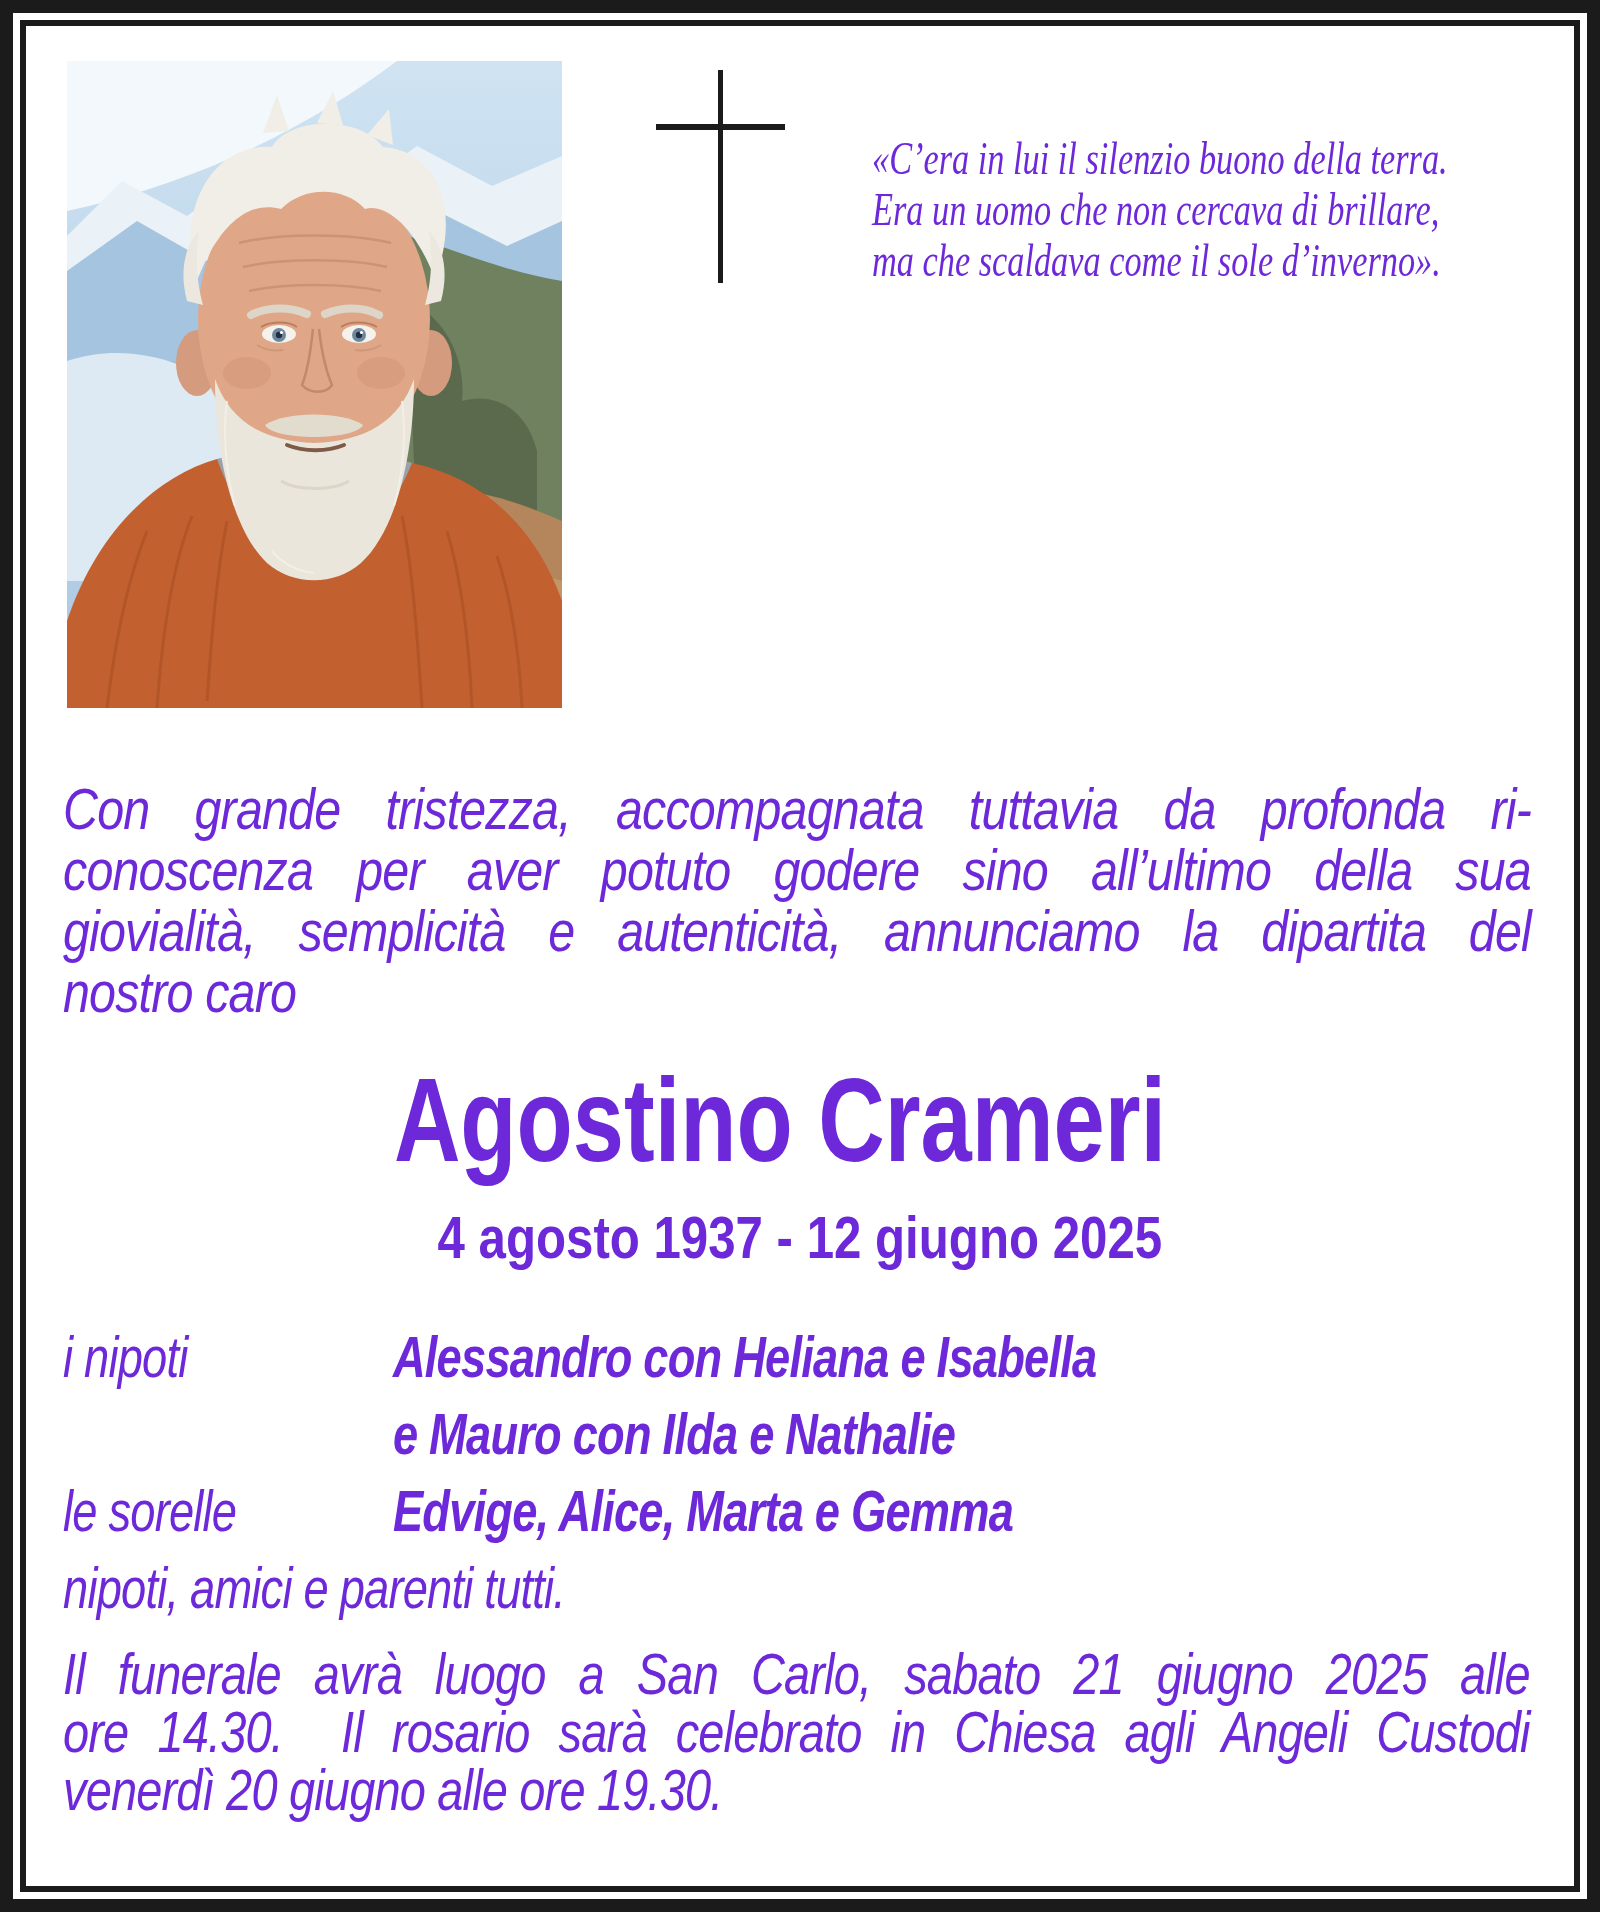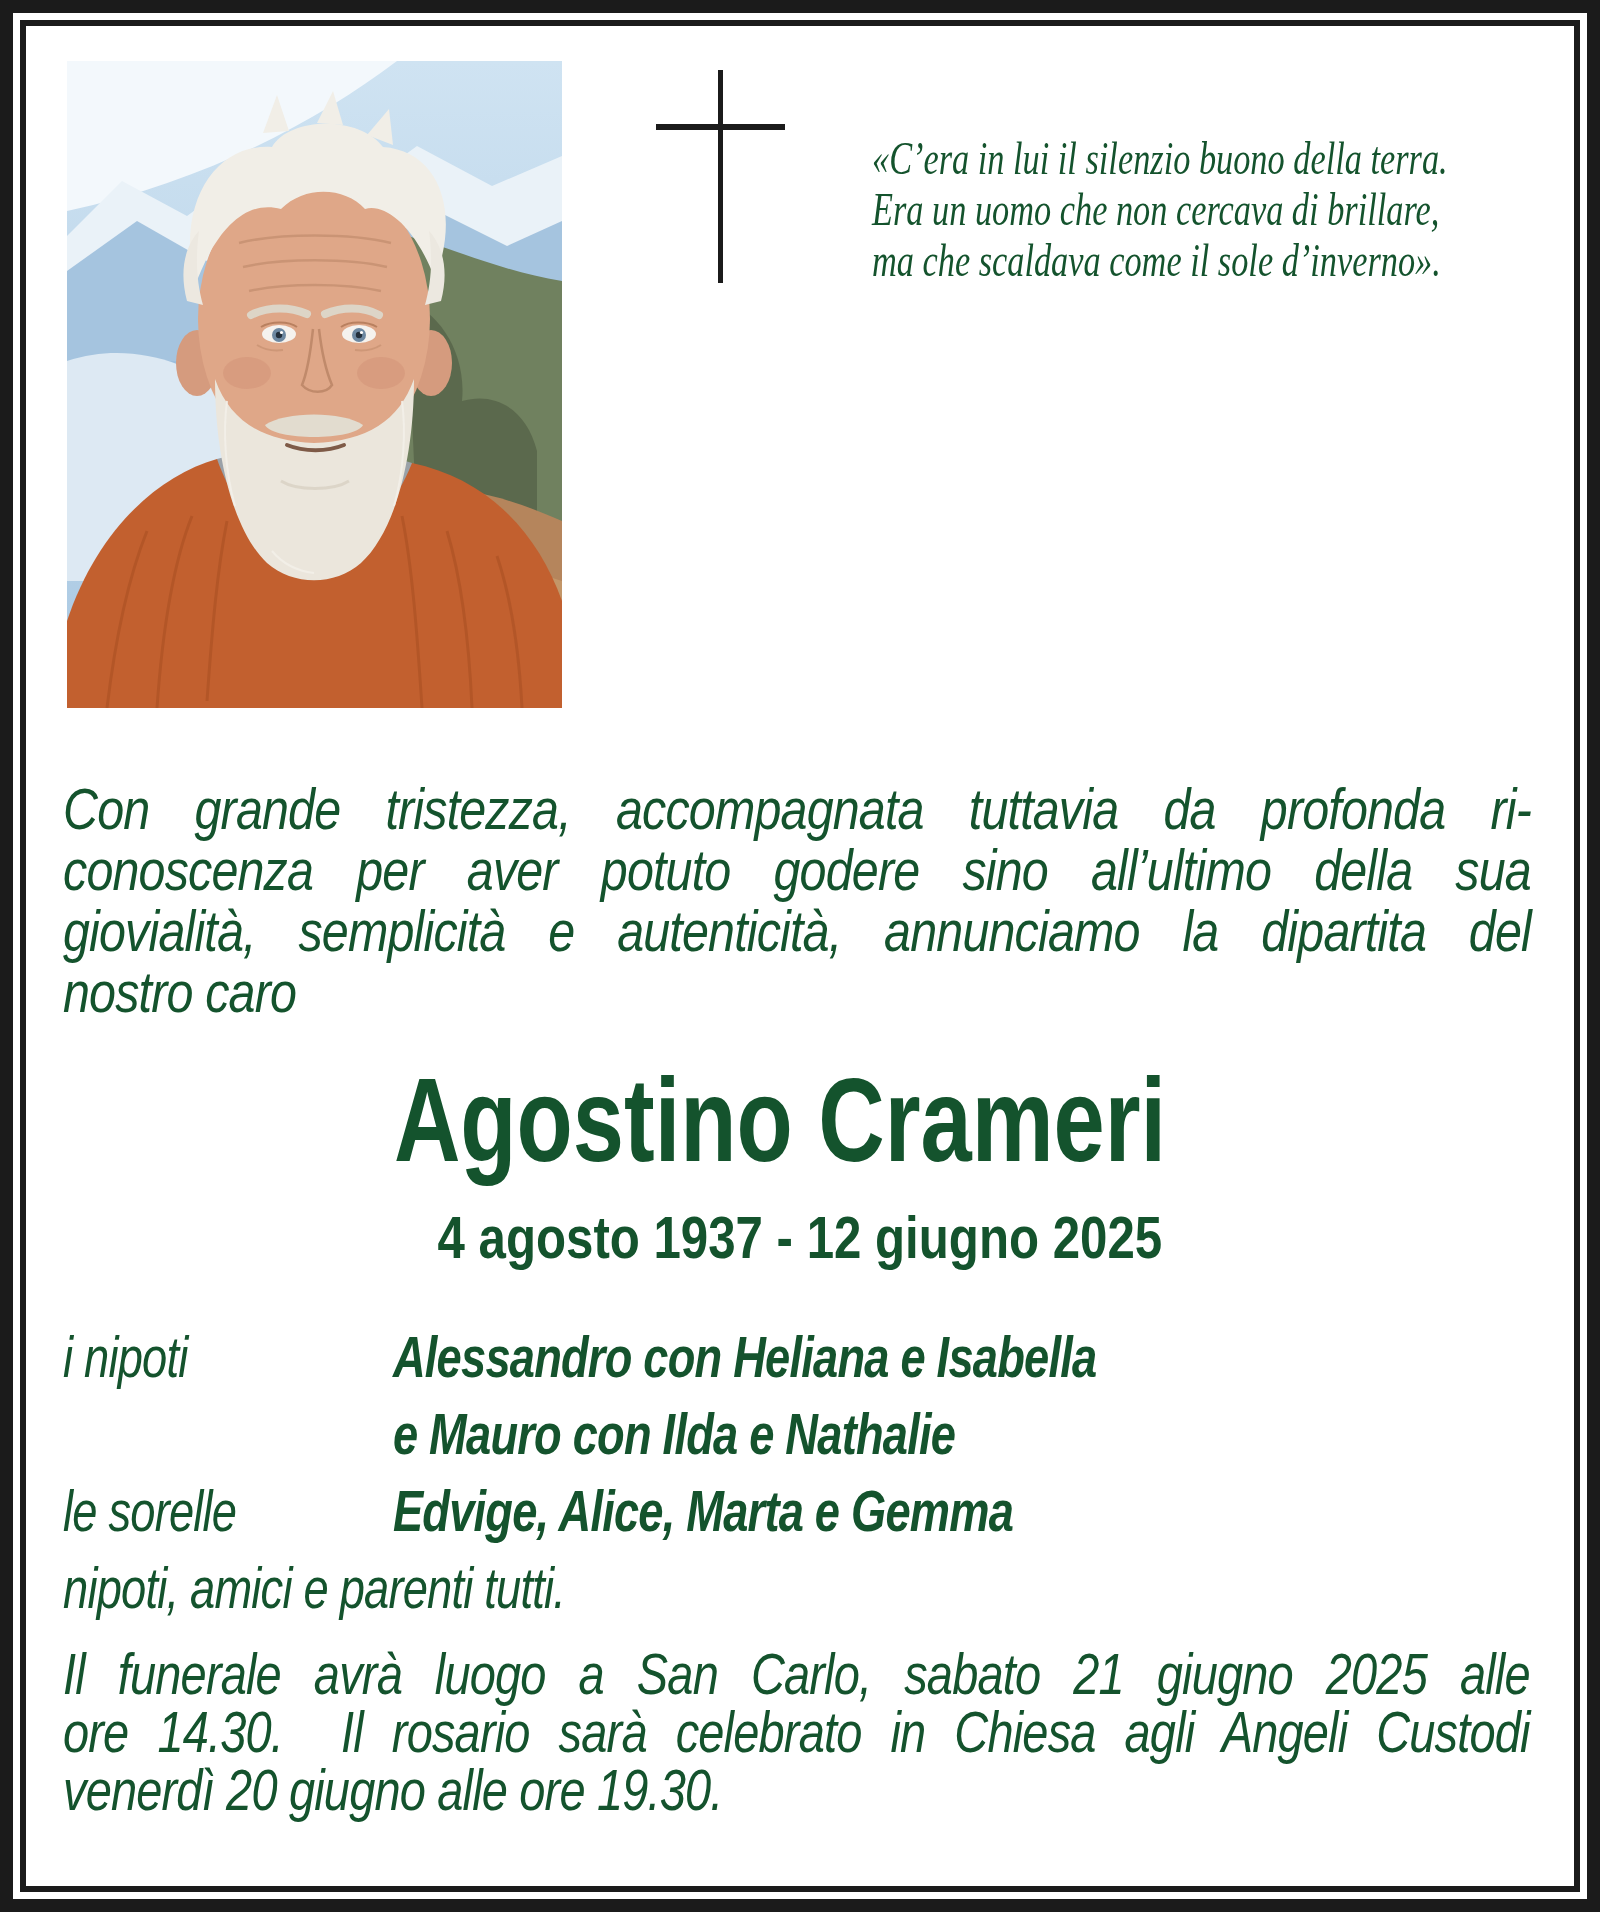--- a/index.html
+++ b/index.html
@@ -1,16 +1,16 @@
 <!DOCTYPE html>
 <html lang="it"><head>
 <meta charset="utf-8">
 <style>
   html,body{margin:0;padding:0;background:#ffffff;}
-  .page{position:relative;width:1600px;height:1912px;background:#ffffff;overflow:hidden;color:#14532d;}
+  .page{position:relative;width:1600px;height:1912px;background:#ffffff;overflow:hidden;color:#6d28d9;}
   .outer-frame{position:absolute;inset:0;border:13px solid #1b1b1b;pointer-events:none;}
   .inner-frame{position:absolute;inset:20px;border:6px solid #1b1b1b;pointer-events:none;}
 
   .photo{position:absolute;left:67px;top:61px;width:495px;height:647px;overflow:hidden;}
   .photo svg{display:block;width:100%;height:100%;}
 
   .cross-v{position:absolute;left:718px;top:70px;width:5px;height:213px;background:#1b1b1b;}
   .cross-h{position:absolute;left:656px;top:124px;width:129px;height:6px;background:#1b1b1b;}
 
   .quote{position:absolute;left:872px;top:133px;width:980px;

